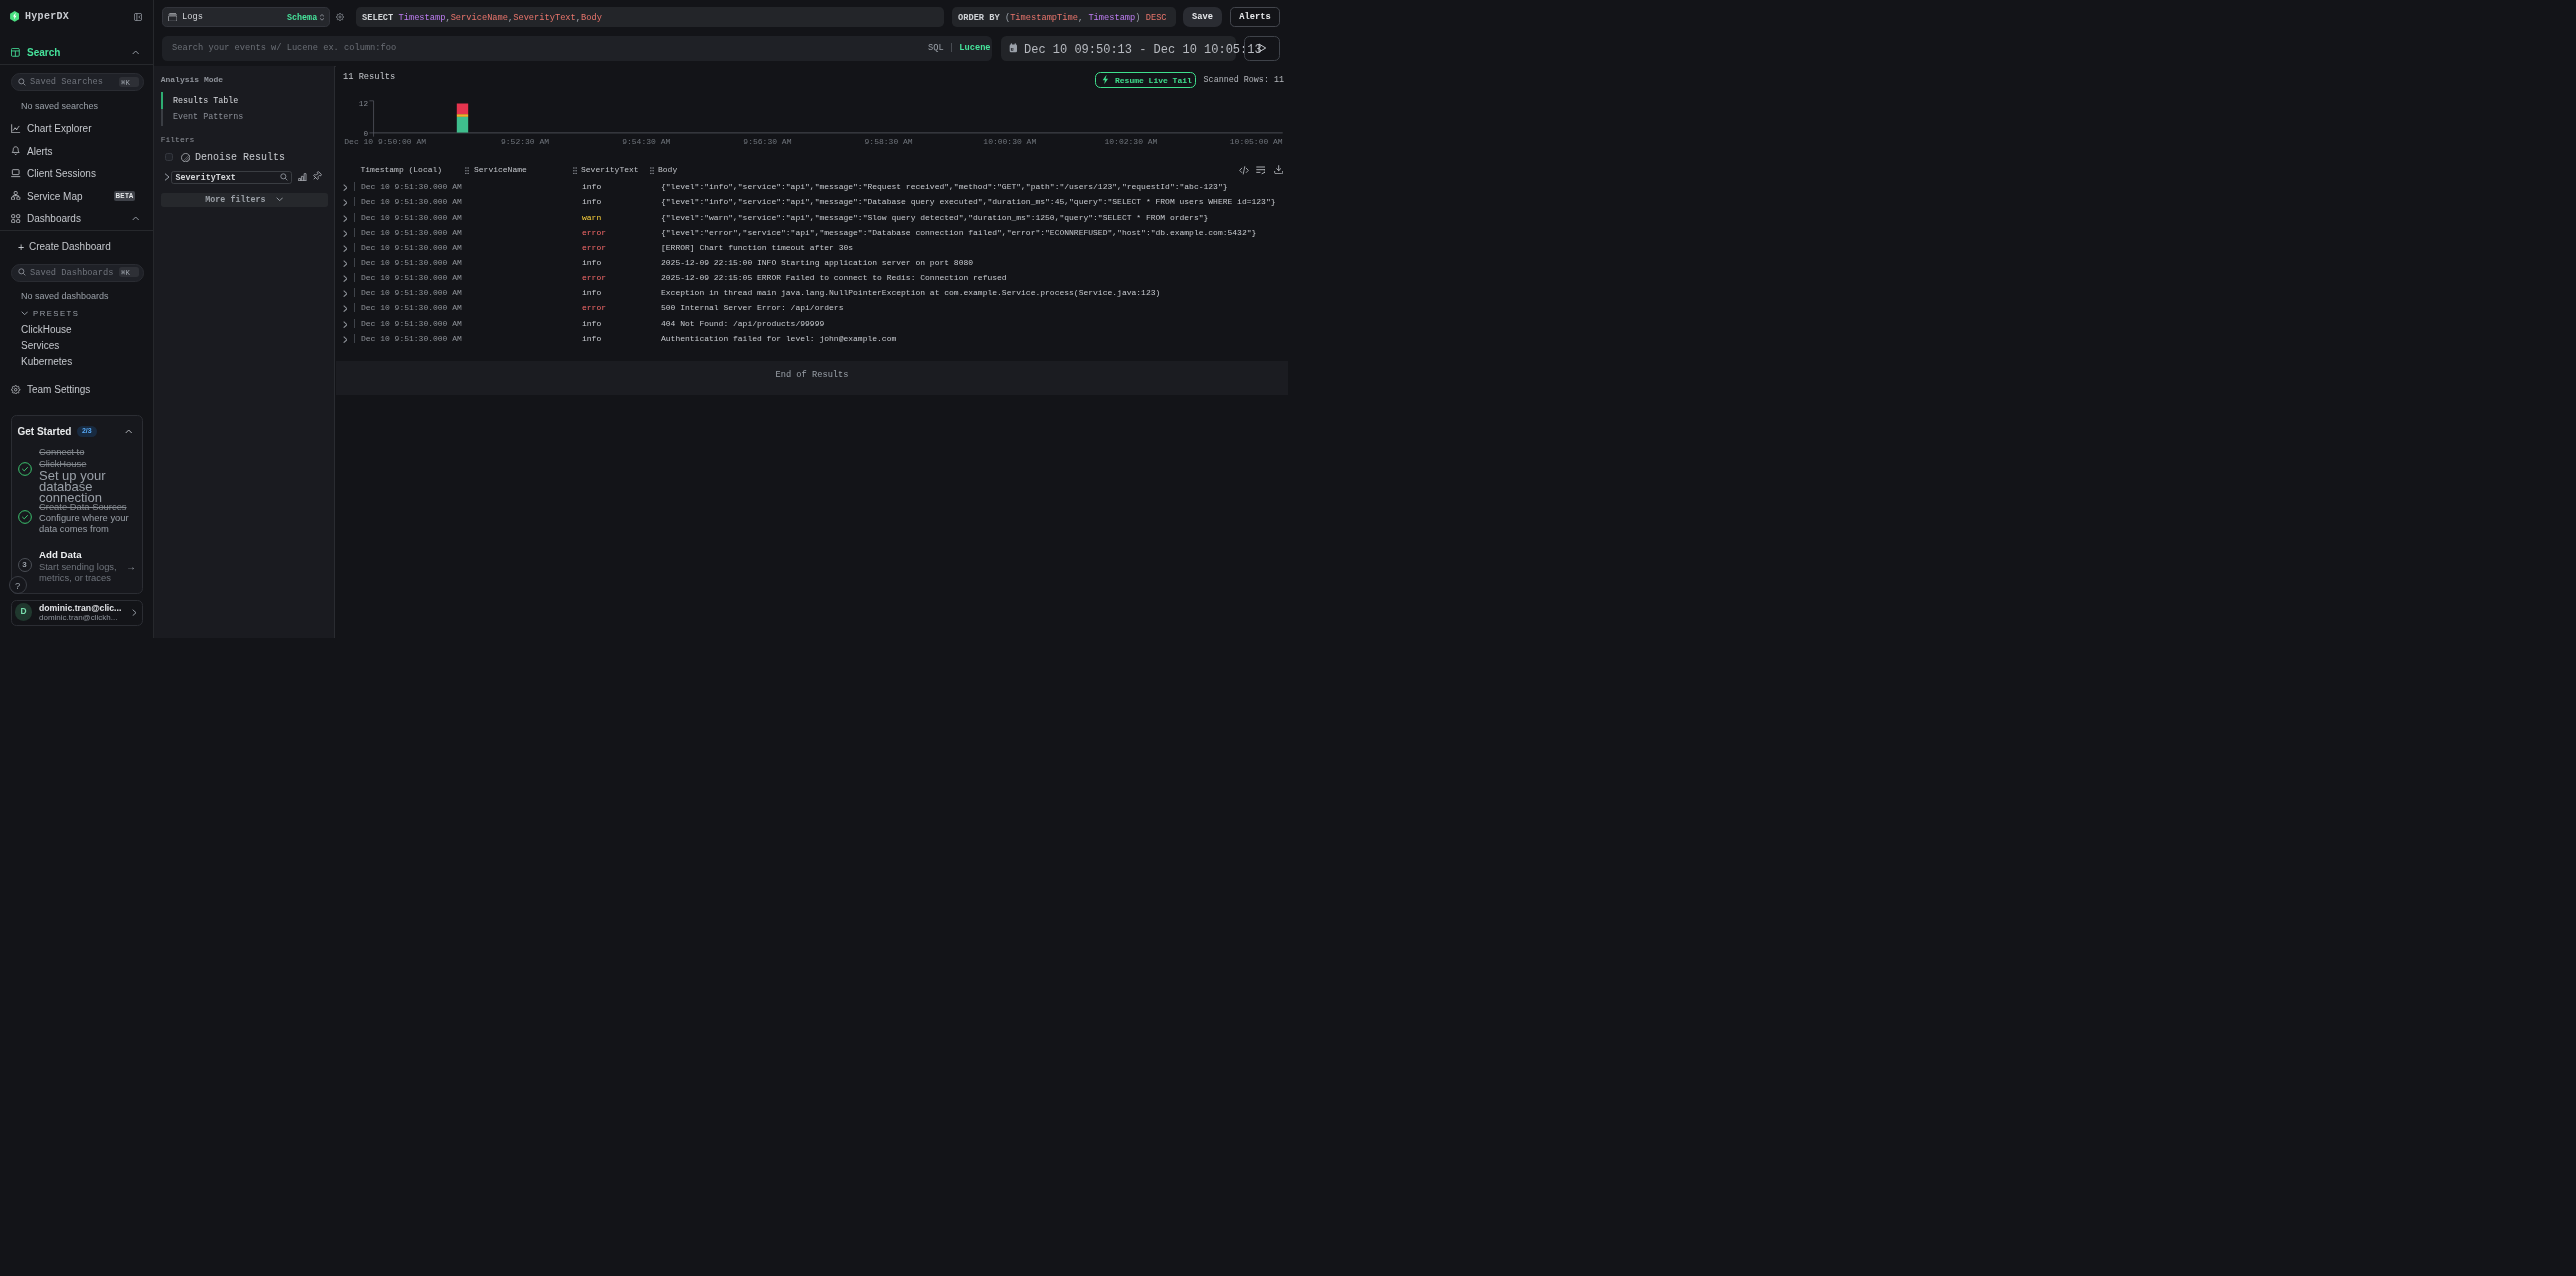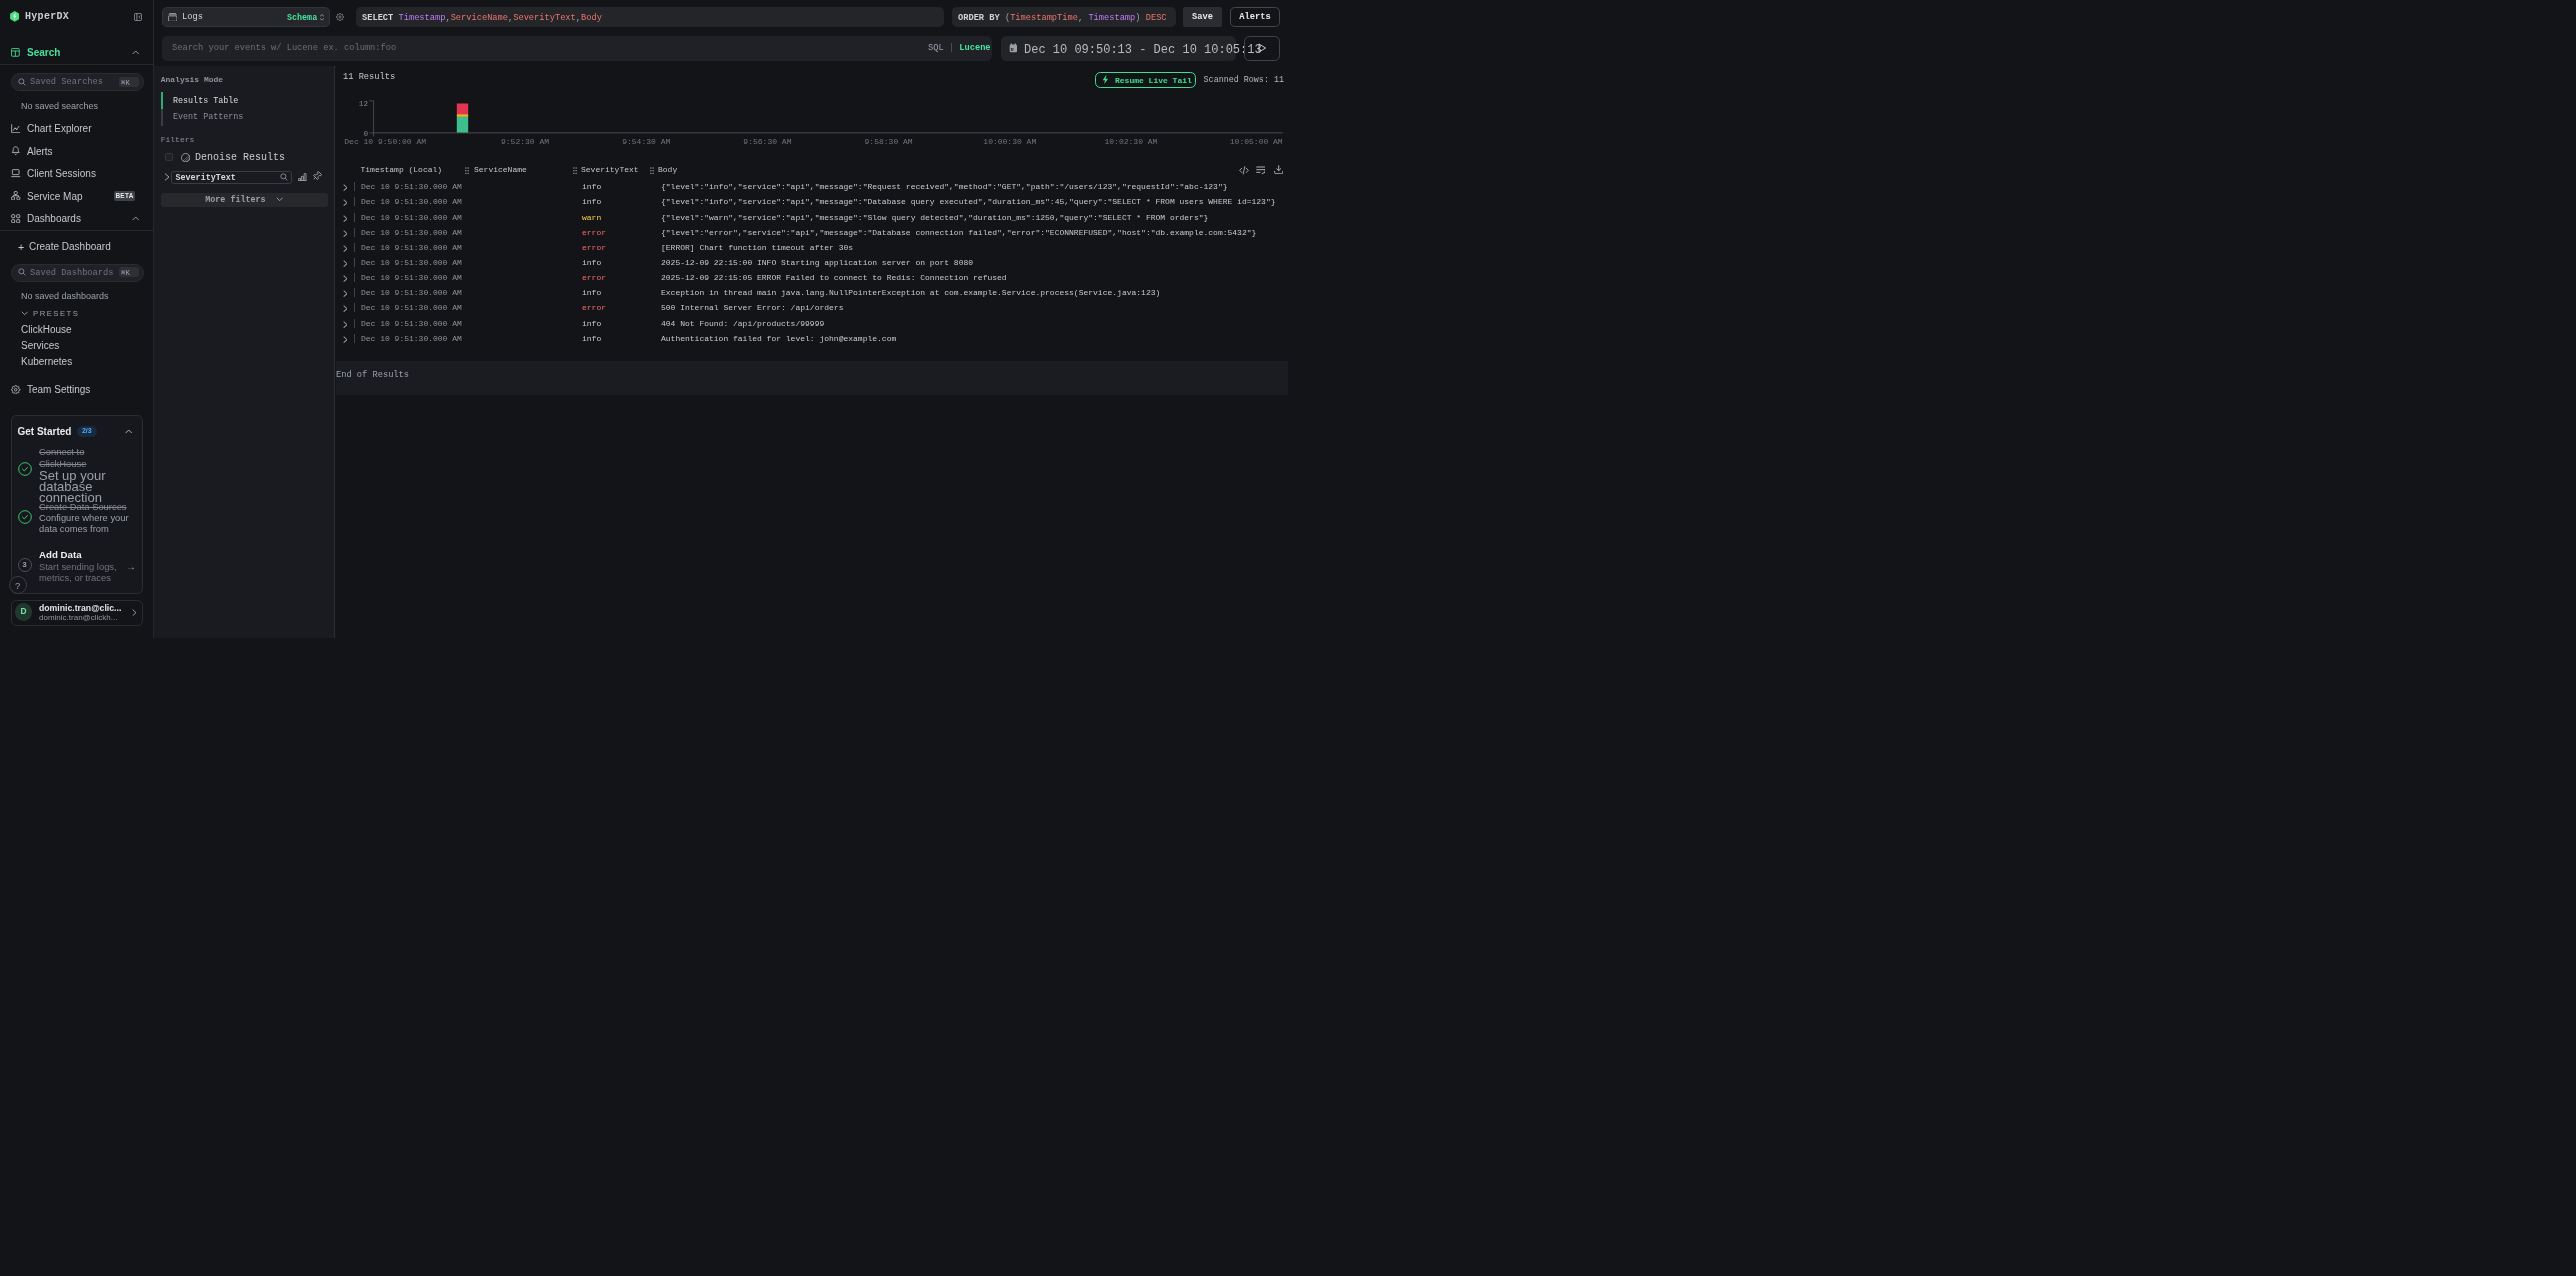--- a/index.html
+++ b/index.html
@@ -179,21 +179,21 @@
       <path d="M1.5 6.5 L4.5 9.2 L7.5 6.5"></path>
     </svg>
   <svg class="abs" style="left:336px;top:13px" width="8" height="8" viewBox="0 0 24 24" fill="none" stroke="#9aa0a8" stroke-width="2">
     <circle cx="12" cy="12" r="3.2"></circle>
     <path d="M19.4 15a1.65 1.65 0 0 0 .33 1.82l.06.06a2 2 0 1 1-2.83 2.83l-.06-.06a1.65 1.65 0 0 0-1.82-.33 1.65 1.65 0 0 0-1 1.51V21a2 2 0 1 1-4 0v-.09A1.65 1.65 0 0 0 9 19.4a1.65 1.65 0 0 0-1.82.33l-.06.06a2 2 0 1 1-2.83-2.83l.06-.06a1.65 1.65 0 0 0 .33-1.82 1.65 1.65 0 0 0-1.51-1H3a2 2 0 1 1 0-4h.09A1.65 1.65 0 0 0 4.6 9a1.65 1.65 0 0 0-.33-1.82l-.06-.06a2 2 0 1 1 2.83-2.83l.06.06a1.65 1.65 0 0 0 1.82.33H9a1.65 1.65 0 0 0 1-1.51V3a2 2 0 1 1 4 0v.09a1.65 1.65 0 0 0 1 1.51 1.65 1.65 0 0 0 1.82-.33l.06-.06a2 2 0 1 1 2.83 2.83l-.06.06a1.65 1.65 0 0 0-.33 1.82V9a1.65 1.65 0 0 0 1.51 1H21a2 2 0 1 1 0 4h-.09a1.65 1.65 0 0 0-1.51 1z"></path>
   </svg>
   <div class="abs" style="left:356px;top:7.4px;width:588px;height:20px;background:#232529;border-radius:4.7px;"></div>
   <div class="abs mono" style="left:362px;top:12.8px;font-size:8.7px;color:#d4d7da"><b>SELECT</b> <span style="color:#bd7df2">Timestamp</span><span style="color:#9aa0a8">,</span><span style="color:#e8756c">ServiceName</span><span style="color:#9aa0a8">,</span><span style="color:#e8756c">SeverityText</span><span style="color:#9aa0a8">,</span><span style="color:#e8756c">Body</span></div>
   <div class="abs" style="left:952px;top:7.4px;width:224px;height:20px;background:#232529;border-radius:4.7px;"></div>
   <div class="abs mono" style="left:958px;top:12.8px;font-size:8.7px;color:#cfd2d6"><b>ORDER BY</b> <span style="color:#9aa0a8">(</span><span style="color:#e8756c">TimestampTime</span><span style="color:#9aa0a8">,</span> <span style="color:#bd7df2">Timestamp</span><span style="color:#9aa0a8">)</span> <span style="color:#e8756c">DESC</span></div>
-  <div class="abs mono" style="left:1183px;top:7.4px;width:39px;height:20px;background:#2a2c32;border-radius:2px;text-align:center;font-size:8.7px;font-weight:bold;color:#e8eaed;line-height:20px">Save</div>
+  <div class="abs mono" style="left:1183px;top:7.4px;width:39px;height:20px;background:#2a2c32;border-radius:7px;text-align:center;font-size:8.7px;font-weight:bold;color:#e8eaed;line-height:20px">Save</div>
   <div class="abs mono" style="left:1230px;top:7.4px;width:50px;height:20px;border:0.7px solid #43464d;border-radius:4.7px;text-align:center;font-size:8.7px;font-weight:bold;color:#e8eaed;line-height:18.5px">Alerts</div>
 
   <div class="abs" style="left:162px;top:36px;width:830px;height:25px;background:#1f2126;border-radius:5.4px;"></div>
   <div class="abs mono" style="left:172px;top:43px;font-size:8.7px;color:#6b6f76">Search your events w/ Lucene ex. column:foo</div>
   <div class="abs mono" style="left:928px;top:43px;font-size:8.7px;color:#9aa0a8">SQL <span style="color:#5a5e66">|</span> <b style="color:#46e29b">Lucene</b></div>
   <div class="abs" style="left:1001px;top:36px;width:235px;height:25px;background:#222428;border-radius:5.4px;"></div>
   <svg class="abs" style="left:1009px;top:43px" width="8.7" height="10" viewBox="0 0 13 15">
     <rect x="2.6" y="0.4" width="2" height="3.4" rx="1" fill="#9aa0a8"></rect>
     <rect x="8.4" y="0.4" width="2" height="3.4" rx="1" fill="#9aa0a8"></rect>
     <path d="M1 4.4 A2 2 0 0 1 3 2.4 H10 A2 2 0 0 1 12 4.4 V12 A2 2 0 0 1 10 14 H3 A2 2 0 0 1 1 12 Z" fill="#9aa0a8"></path>
@@ -432,15 +432,15 @@
           <path d="M1 1 L6 5.5 L1 10"></path>
         </svg>
         <span class="vl"></span>
         <span class="ts">Dec 10 9:51:30.000 AM</span>
         <span class="sev s-info">info</span>
         <span class="bd">Authentication failed for level: john@example.com</span>
       </div>
   </div>
 
   <div class="abs" style="left:0;top:295px;width:952px;height:34px;background:#1b1c21"></div>
-  <div class="abs mono" style="left:0;top:304px;width:952px;text-align:left;font-size:8.7px;color:#9aa0a8">End of Results</div>
+  <div class="abs mono" style="left:0;top:304px;width:952px;text-align:center;font-size:8.7px;color:#9aa0a8">End of Results</div>
 </div>
 
 
 </body></html>

